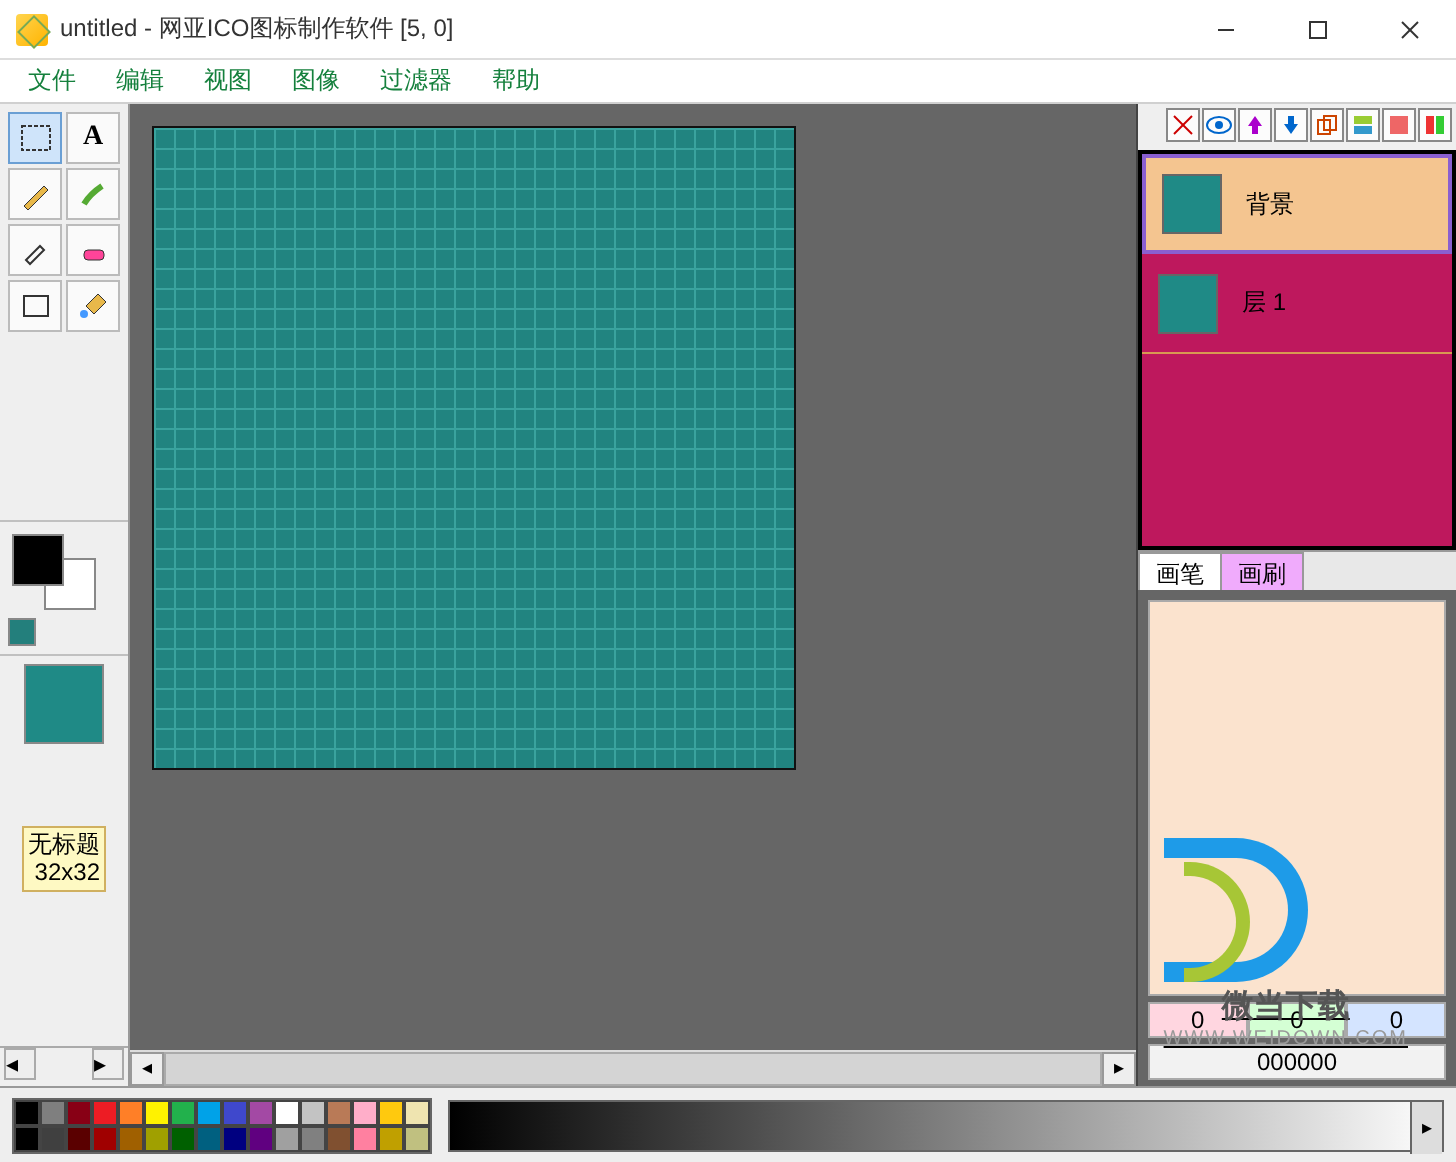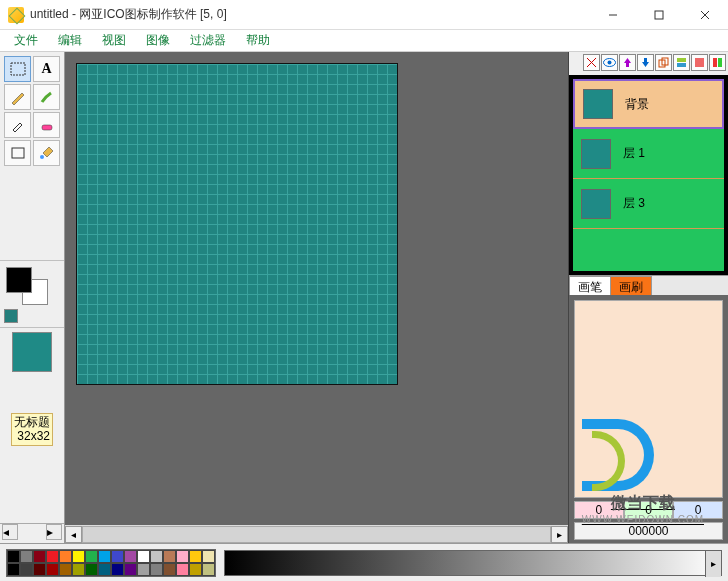--- a/index.html
+++ b/index.html
@@ -37,27 +37,27 @@
 .canvas-area { flex:1; position:relative; background:#666; overflow:auto;}
 .canvas-inner{position:relative; padding:11px;}
 .pixel-canvas { width:322px; height:322px; background:#218480; background-image:linear-gradient(#3aa39e 1px, transparent 1px), linear-gradient(90deg,#3aa39e 1px, transparent 1px); background-size:10px 10px; border:1px solid #111;}
 .hscroll{position:absolute;left:0;right:0;bottom:0;height:18px;background:#dcdcdc;display:flex;align-items:center;}
 .sbtn{width:17px;height:17px;border:1px solid #999;background:#eee;display:flex;align-items:center;justify-content:center;font-size:10px;}
 .htrack{flex:1;height:17px;background:#d4d4d4;position:relative; border:1px solid #aaa;}
 
 .right-col { width:160px; background:#666; display:flex; flex-direction:column; border-left:1px solid #444; }
 .layer-toolbar{height:23px; background:#efefef; display:flex; gap:1px; padding:2px; justify-content:flex-end;}
 .lt-btn{width:17px;height:17px;border:1px solid #888;background:#fcfcfc;display:flex;align-items:center;justify-content:center;}
-.layer-panel{flex:0 0 200px; background:#22c55e; border:4px solid #000000; overflow:auto;}
+.layer-panel{flex:0 0 200px; background:#be185d; border:2px solid #000000; overflow:auto;}
 .layer-row{height:50px; display:flex; align-items:center; padding:4px 8px; gap:12px;border-bottom:1px solid #d89952;}
 .layer-row.selected{border:2px solid #8a5fd0; background:#f4c590;}
 .layer-thumb{width:30px;height:30px;background:#1f8a86;border:1px solid #666;}
 .layer-name{color:#000;}
 .tabset{background:#e8e8e8; height:20px; display:flex; border-top:1px solid #999;}
-.tab{padding:2px 8px; border:1px solid #999; background:#f97316; border-bottom:none; margin-right:-1px;}
+.tab{padding:2px 8px; border:1px solid #999; background:#f0abfc; border-bottom:none; margin-right:-1px;}
 .tab.active{background:#fff;}
 .preview-area{flex:1; background:#fbe3ce; border:1px solid #aaa; margin:5px 5px 0 5px; position:relative;}
 .info-row{display:flex; justify-content:space-between; padding:3px 5px;}
 .info-box{flex:1; text-align:center; border:1px solid #aaa; background:#f2f2f2; padding:1px 0;}
 .info-box.pink{background:#ffd6e0;}
 .info-box.green{background:#d4ffd4;}
 .info-box.blue{background:#d4e4ff;}
 
 
 .bottom-bar{height:38px; background:#eee; border-top:1px solid #999; display:flex; align-items:center; padding:3px 6px; gap:8px;}
@@ -235,24 +235,20 @@
         </div>
     </div>
     <div class="layer-panel" id="layer-list">
         <div class="layer-row selected">
           <div class="layer-thumb"></div>
           <div class="layer-name">背景</div>
         </div>
         <div class="layer-row">
           <div class="layer-thumb"></div>
           <div class="layer-name">层 1</div>
-        </div>
-        <div class="layer-row">
-          <div class="layer-thumb"></div>
-          <div class="layer-name">层 3</div>
         </div>
       </div>
 
     <div class="tabset">
       <div class="tab active">画笔</div>
       <div class="tab">画刷</div>
     </div>
     <div class="preview-area"></div>
     <div class="info-row">
       <div class="info-box pink">0</div>

